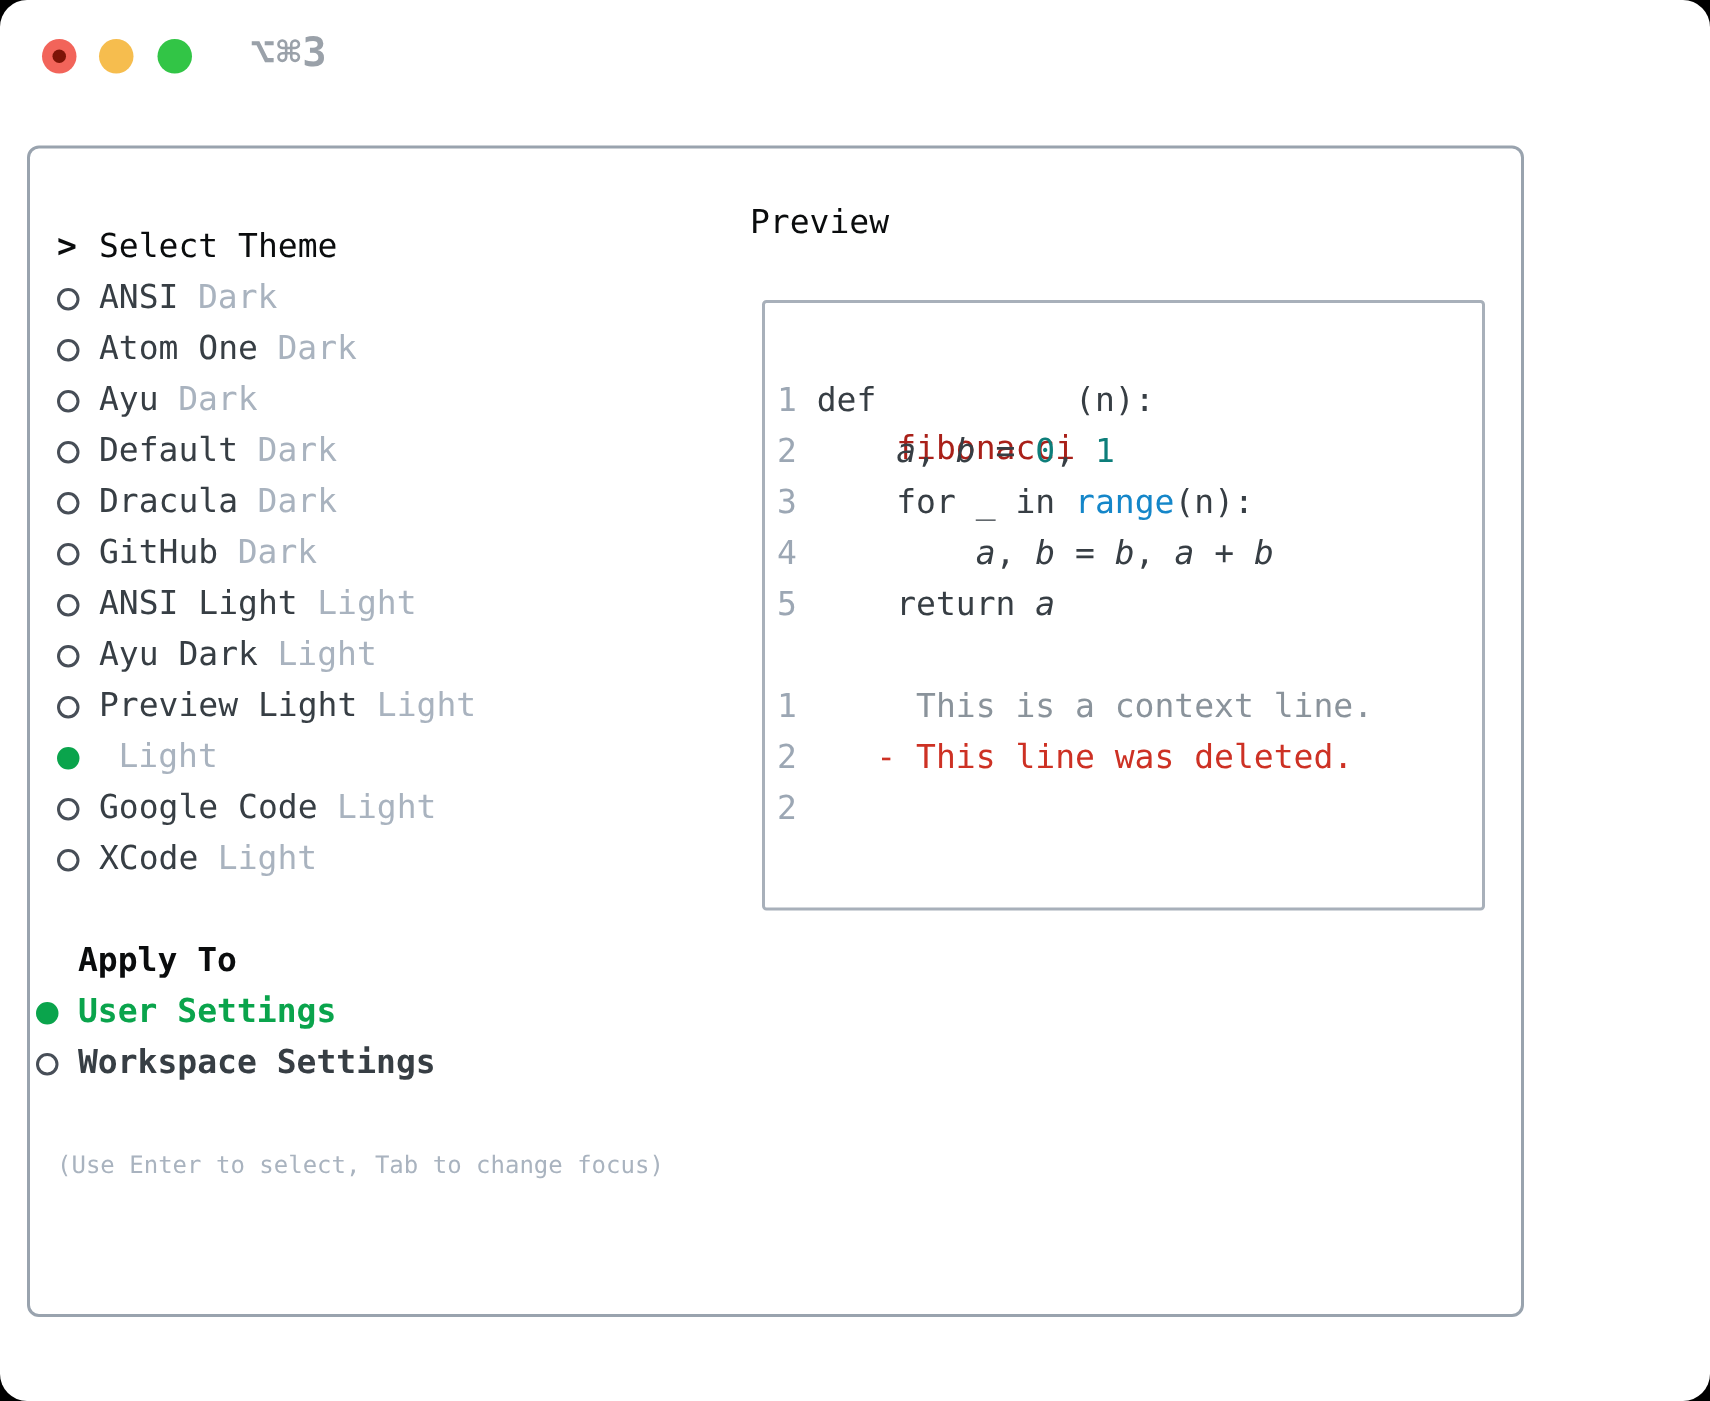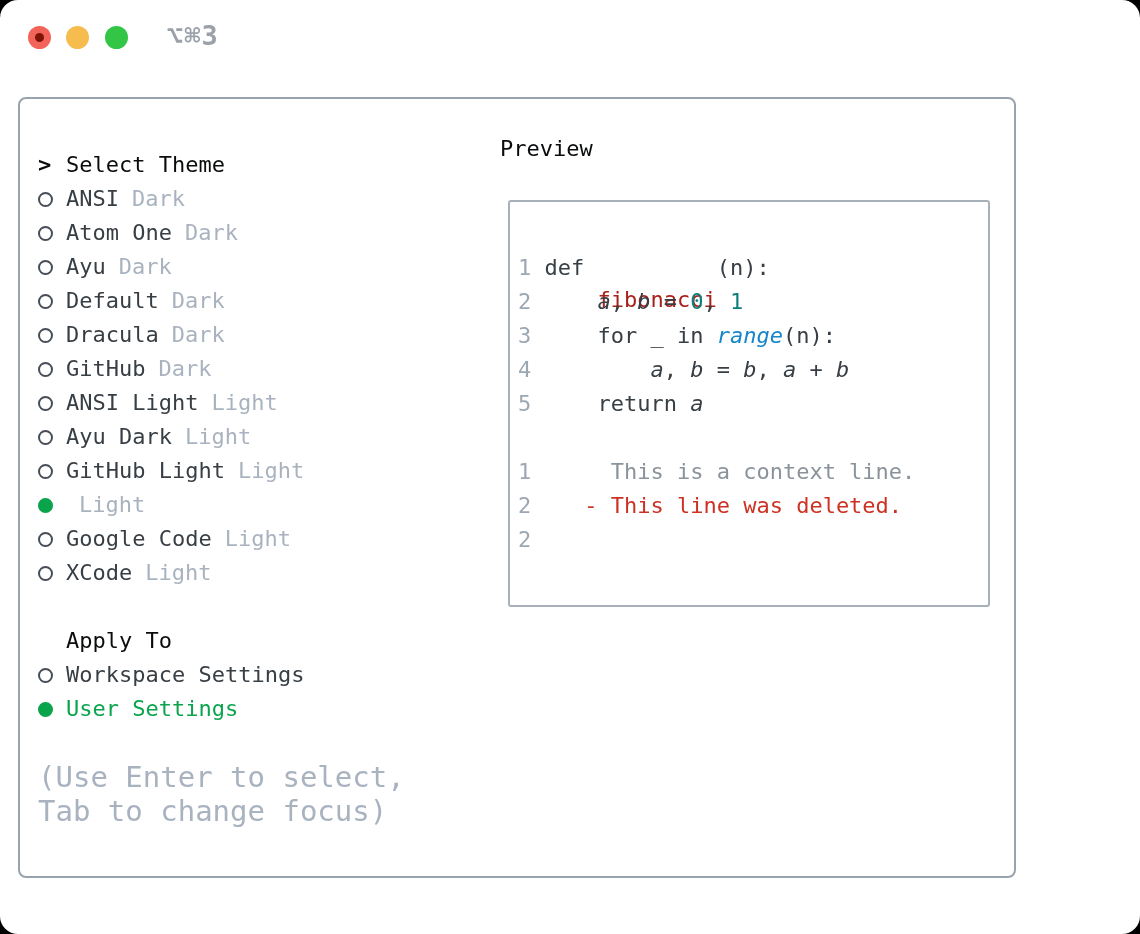--- a/index.html
+++ b/index.html
@@ -49,40 +49,40 @@
        color:var(--ink);white-space:pre;}
   .hdr{font-weight:normal;color:var(--header-black);}
   .cursor{display:inline-block;width:28px;font-weight:bold;color:var(--header-black);}
   .indent{display:inline-block;width:28px;}
   .bullet{box-sizing:border-box;width:15px;height:15px;border:2.5px solid var(--circle-outline);
           border-radius:50%;margin-right:13px;flex:none;}
   .bullet.sel{background:var(--selection-green);border-color:var(--selection-green);}
   .item-label.sel{color:var(--selection-green);}
   .badge{color:var(--muted-gray);margin-left:13px;}
   .theme-list{position:absolute;left:18px;top:49px;}
-  .apply-block{position:absolute;left:18px;top:525px;}
+  .apply-block{position:absolute;left:4px;top:525px;font-weight:bold;}
   .apply-hdr{color:var(--header-black);}
   .hint{
     position:absolute;left:18px;top:661px;width:430px;
-    font-size:29px;line-height:34px;color:var(--muted-gray);
+    font-size:16px;line-height:34px;color:var(--muted-gray);
   }
   
   .preview-header{position:absolute;left:480px;top:33px;}
   .pbox{
     position:absolute;left:488px;top:101px;width:482px;height:407px;
     box-sizing:border-box;border:2px solid var(--box-border);border-radius:3px;
     padding:15px 0 0 8px;overflow:hidden;background:#fff;
   }
   .pline{height:34px;display:flex;font-size:22px;line-height:34px;white-space:pre;}
   .ln{display:inline-block;width:2ch;flex:none;color:var(--line-number-gray);}
   .t-plain{color:var(--ink);}
   .t-kw{color:var(--ink);}
   .t-func{color:var(--function-red);margin-top:32px;}
   .t-numlit{color:var(--number-teal);}
-  .t-builtin{color:var(--builtin-blue);font-style:italic;}
+  .t-builtin{color:var(--builtin-blue);}
   .t-var{color:var(--ink);font-style:italic;}
   .t-ctx{color:var(--context-gray);}
   .t-del{color:var(--deleted-red);text-align:right;}
   .t-add{color:var(--added-green);}
 </style>
 </head>
 <body>
 
 <div class="screen">
 
@@ -101,34 +101,34 @@
       </div>
       <div id="theme-rows">
           <div class="row"><span class="bullet"></span><span class="item-label">ANSI</span><span class="badge">Dark</span></div>
           <div class="row"><span class="bullet"></span><span class="item-label">Atom One</span><span class="badge">Dark</span></div>
           <div class="row"><span class="bullet"></span><span class="item-label">Ayu</span><span class="badge">Dark</span></div>
           <div class="row"><span class="bullet"></span><span class="item-label">Default</span><span class="badge">Dark</span></div>
           <div class="row"><span class="bullet"></span><span class="item-label">Dracula</span><span class="badge">Dark</span></div>
           <div class="row"><span class="bullet"></span><span class="item-label">GitHub</span><span class="badge">Dark</span></div>
           <div class="row"><span class="bullet"></span><span class="item-label">ANSI Light</span><span class="badge">Light</span></div>
           <div class="row"><span class="bullet"></span><span class="item-label">Ayu Dark</span><span class="badge">Light</span></div>
-          <div class="row"><span class="bullet"></span><span class="item-label">GitHub Light</span><span class="badge">Light</span></div>
+          <div class="row"><span class="bullet"></span><span class="item-label">Preview Light</span><span class="badge">Light</span></div>
           <div class="row"><span class="bullet sel"></span><span class="badge">Light</span></div>
           <div class="row"><span class="bullet"></span><span class="item-label">Google Code</span><span class="badge">Light</span></div>
           <div class="row"><span class="bullet"></span><span class="item-label">XCode</span><span class="badge">Light</span></div>
         </div>
     </div>
 
     <div class="apply-block">
       <div class="row">
         <span class="indent"></span><span class="apply-hdr">Apply To</span>
       </div>
       <div id="apply-rows">
+          <div class="row"><span class="bullet sel"></span><span class="item-label sel">User Settings</span></div>
           <div class="row"><span class="bullet"></span><span class="item-label">Workspace Settings</span></div>
-          <div class="row"><span class="bullet sel"></span><span class="item-label sel">User Settings</span></div>
         </div>
     </div>
 
     <div class="hint">(Use Enter to select, Tab to change focus)</div>
 
     <div class="row preview-header">
       <span class="hdr">Preview</span>
     </div>
 
     <div class="pbox">

